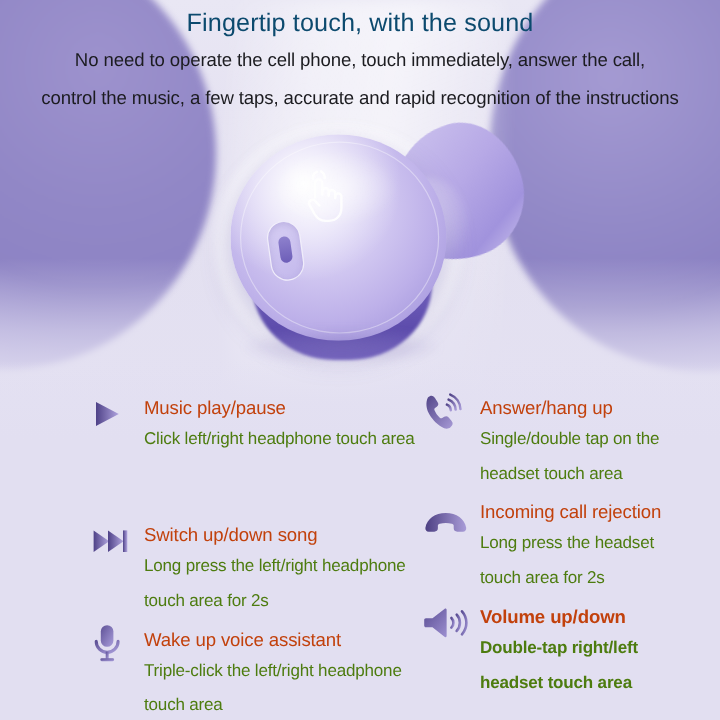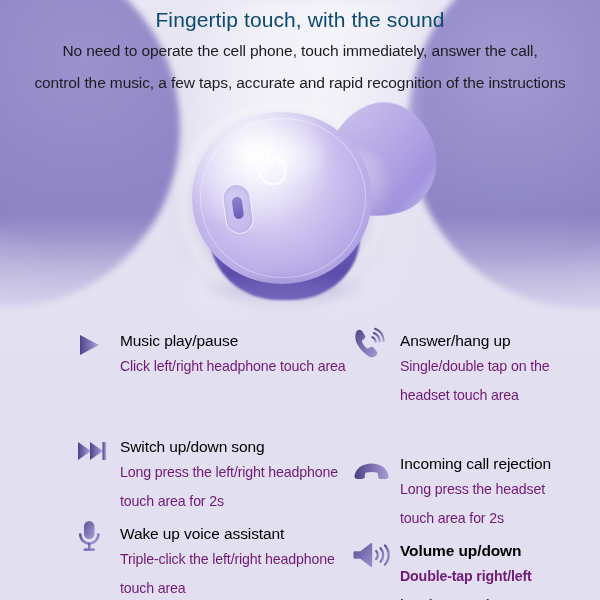--- a/index.html
+++ b/index.html
@@ -266,29 +266,29 @@
     left: 0;
     top: 0;
     width: 34px;
     height: 30px;
     display: flex;
     align-items: center;
     justify-content: flex-start;
   }
   .f-title {
     font-size: 15.5px;
-    color: #000000;
+    color: #c2410c;
     line-height: 22px;
     padding-left: 44px;
     letter-spacing: -0.1px;
     white-space: nowrap;
   }
   .f-desc {
     font-size: 14.2px;
-    color: #701a75;
+    color: #4d7c0f;
     line-height: 29px;
     padding-left: 44px;
     letter-spacing: -0.15px;
     white-space: nowrap;
   }
   .col-right .f-title,
   .col-right .f-desc { padding-left: 48px; }
 
   svg { display: block; }
 </style>
@@ -410,21 +410,21 @@
             <path d="M20.4 10.2 a5.2 5.2 0 0 1 3.3 4.6" fill="none" stroke="url(#gPhone)" stroke-width="2.1" stroke-linecap="round"></path>
             <path d="M21.8 6.0 a9.4 9.4 0 0 1 5.9 8.3" fill="none" stroke="url(#gPhone)" stroke-width="2.1" stroke-linecap="round"></path>
             <path d="M23.2 1.8 a13.6 13.6 0 0 1 8.5 12.0" fill="none" stroke="url(#gPhone)" stroke-width="2.1" stroke-linecap="round"></path>
           </svg>
         </div>
         <div class="f-title">Answer/hang up</div>
         <div class="f-desc">Single/double tap on the</div>
         <div class="f-desc">headset touch area</div>
       </div>
 
-      <div class="feature" style="height:87px;margin-top:36px;">
+      <div class="feature" style="height:87px;">
         <div class="f-icon" style="top:2px;width:40px;">
           <svg viewBox="0 0 40 20" width="40" height="20">
             <defs>
               <linearGradient id="gReject" x1="0" y1="0" x2="1" y2="0">
                 <stop offset="0%" stop-color="#4d4083"></stop>
                 <stop offset="100%" stop-color="#a99cd8"></stop>
               </linearGradient>
             </defs>
             <path d="M2.5 15.8 c1.2-7.4 8.0-12.3 17.0-12.3 9.0 0 15.8 4.9 17.0 12.3 0.3 1.9-0.9 3.3-2.8 3.3 h-4.6 c-1.8 0-3.0-1.1-3.0-2.8 v-2.1 c0-1.0-0.6-1.6-1.6-1.8 -1.6-0.3-3.3-0.5-5.0-0.5 -1.7 0-3.4 0.2-5.0 0.5 -1.0 0.2-1.6 0.8-1.6 1.8 v2.1 c0 1.7-1.2 2.8-3.0 2.8 H5.3 c-1.9 0-3.1-1.4-2.8-3.3 Z" fill="url(#gReject)"></path>
           </svg>

